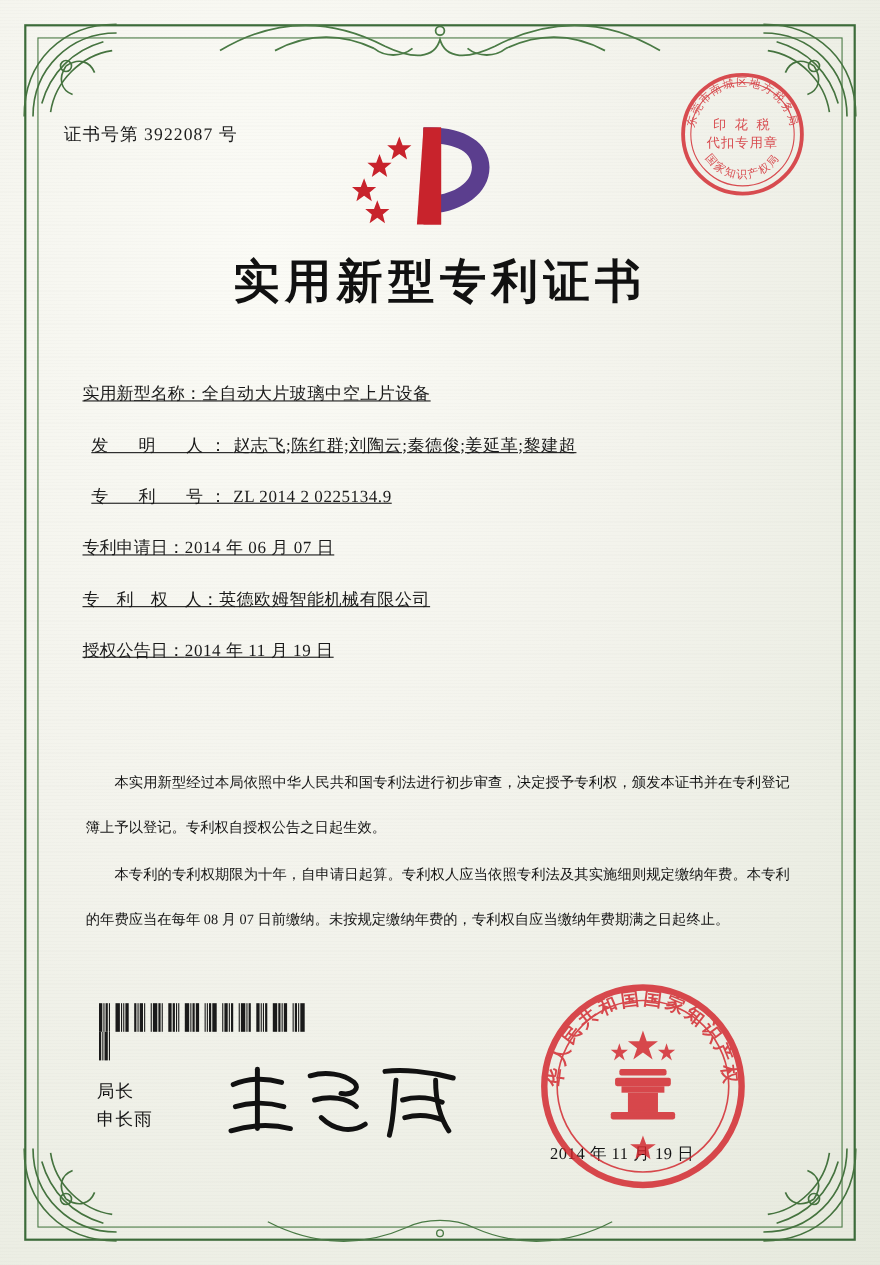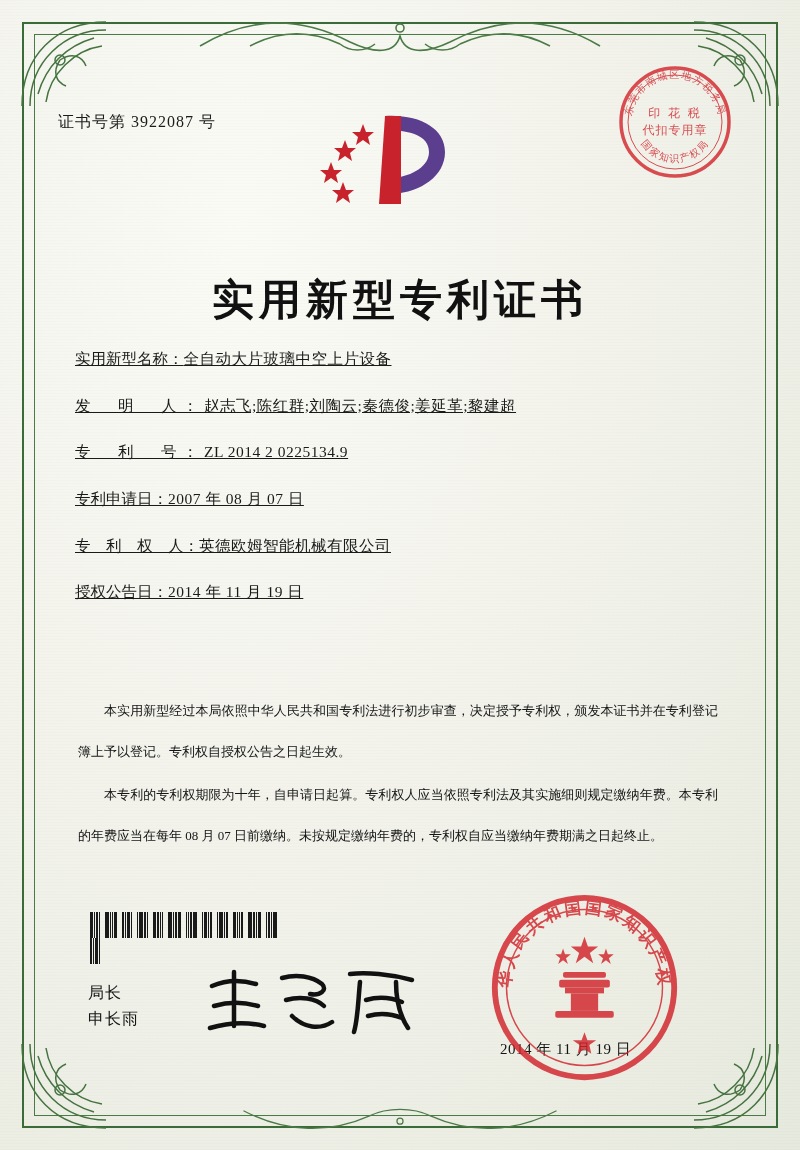--- a/index.html
+++ b/index.html
@@ -102,21 +102,20 @@
     position: absolute;
     left: 0;
     right: 0;
     top: 228px;
     text-align: center;
     font-size: 42px;
     font-weight: bold;
     letter-spacing: 5px;
     color: #111;
     font-family: "DejaVu Serif", "Liberation Serif", serif;
-    margin-top: 44px;
   }
 
   .fields {
     position: absolute;
     left: 75px;
     top: 348px;
     width: 650px;
     font-size: 15.5px;
     color: #1a1a1a;
   }
@@ -127,20 +126,21 @@
     text-decoration: underline;
   }
   .field .lbl {
     letter-spacing: 0px;
   }
   .field .val {
     letter-spacing: 0.5px;
   }
   .field.spread .lbl {
     letter-spacing: 6px;
+    margin-left: 8px;
   }
 
   .paragraphs {
     position: absolute;
     left: 78px;
     top: 690px;
     width: 640px;
     font-size: 13px;
     line-height: 41px;
     color: #141414;
@@ -314,21 +314,21 @@
       <div class="field">
         <span class="lbl">实用新型名称：</span><span class="val">全自动大片玻璃中空上片设备</span>
       </div>
       <div class="field spread">
         <span class="lbl">发　明　人：</span><span class="val">赵志飞;陈红群;刘陶云;秦德俊;姜延革;黎建超</span>
       </div>
       <div class="field spread">
         <span class="lbl">专　利　号：</span><span class="val">ZL 2014 2 0225134.9</span>
       </div>
       <div class="field">
-        <span class="lbl">专利申请日：</span><span class="val">2007 年 08 月 07 日</span>
+        <span class="lbl">专利申请日：</span><span class="val">2014 年 06 月 07 日</span>
       </div>
       <div class="field">
         <span class="lbl">专　利　权　人：</span><span class="val">英德欧姆智能机械有限公司</span>
       </div>
       <div class="field">
         <span class="lbl">授权公告日：</span><span class="val">2014 年 11 月 19 日</span>
       </div>
     </div>
 
     <div class="paragraphs">

